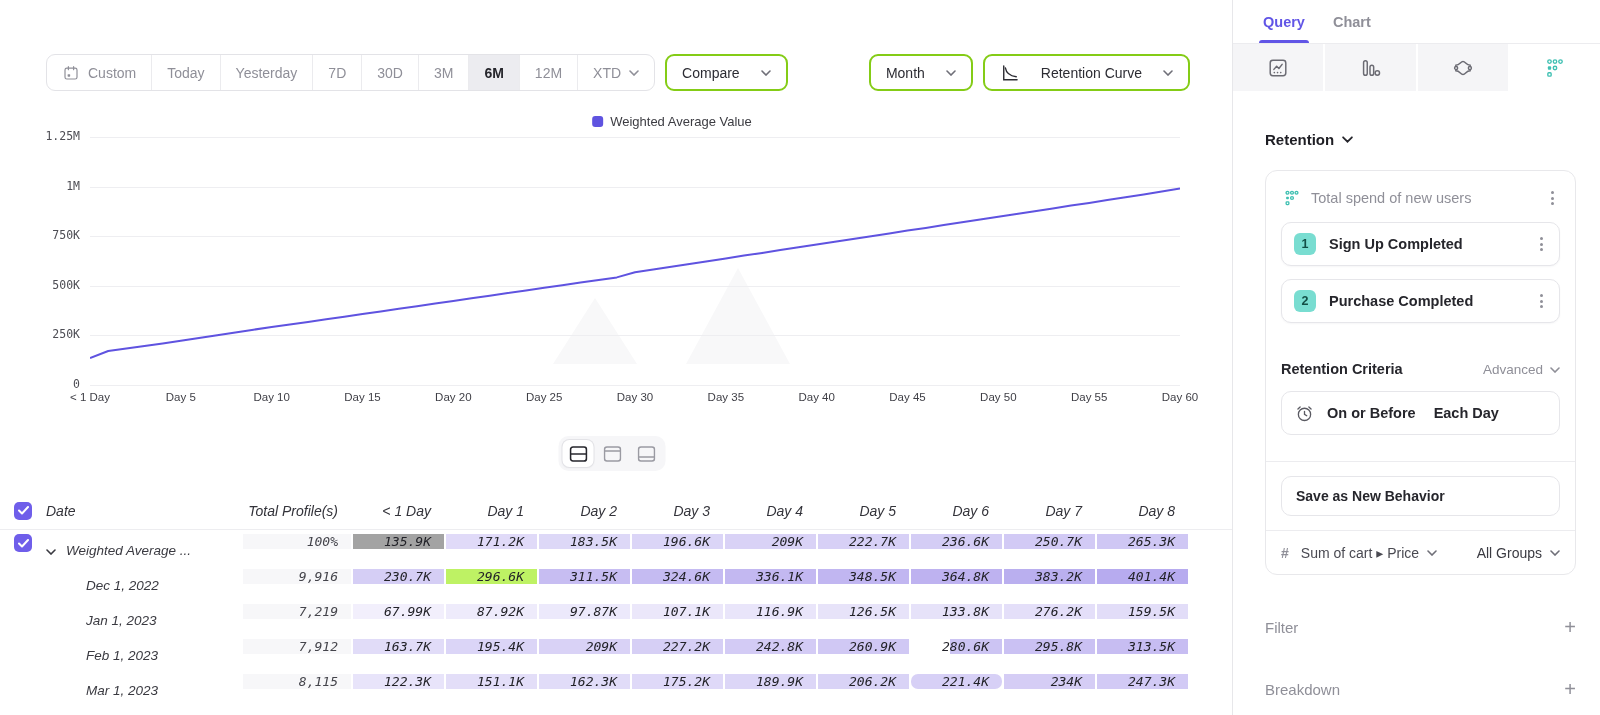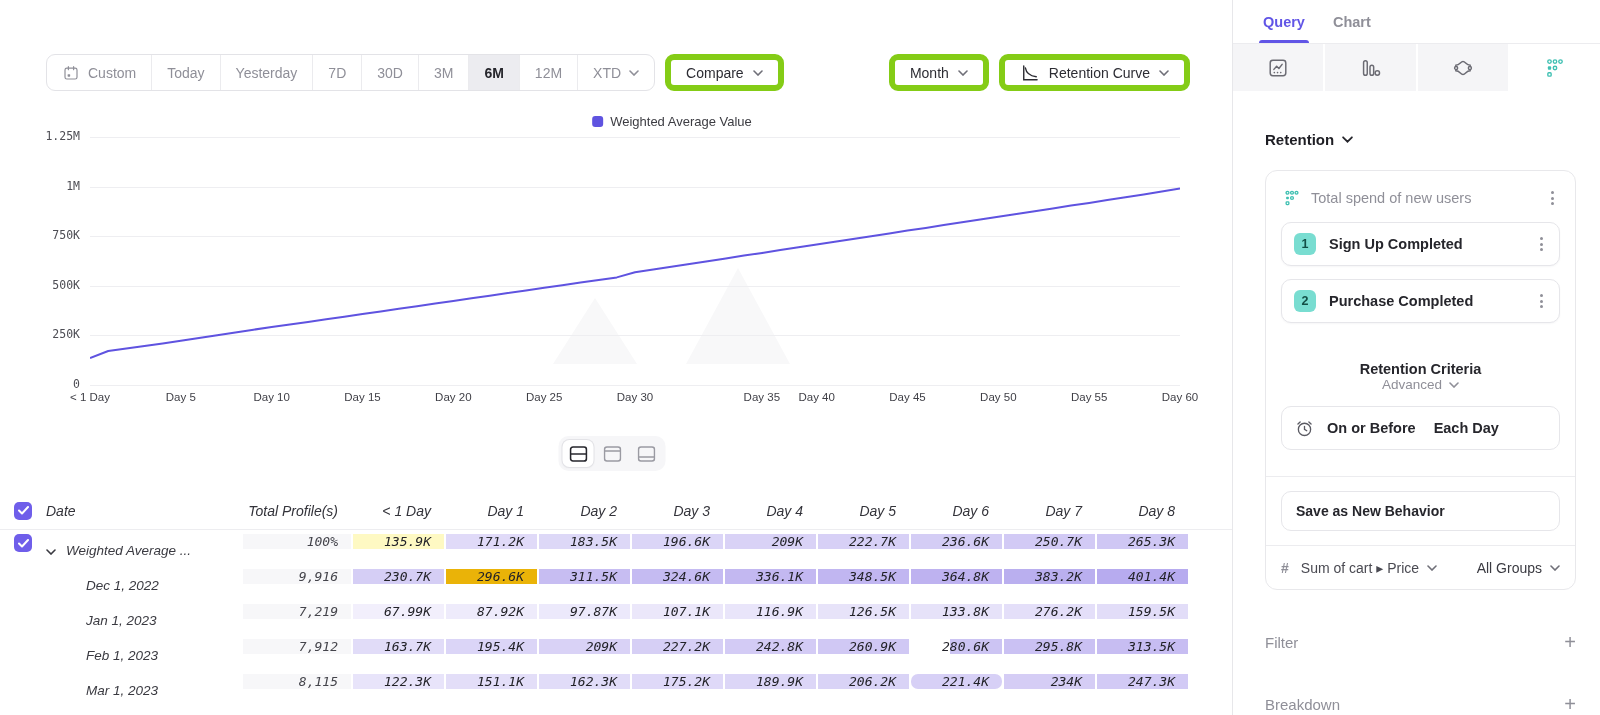--- a/index.html
+++ b/index.html
@@ -11,22 +11,22 @@
   .main { position:absolute; left:0; top:0; width:1232px; height:715px; overflow:hidden; }
 
   .toolbar { position:absolute; left:46px; top:54px; width:1144px; height:37px;
              display:flex; align-items:center; }
   .seg { display:flex; align-items:stretch; height:37px; border:1px solid #e3e3e7;
          border-radius:9px; overflow:hidden; background:#fff; }
   .seg-item { display:flex; align-items:center; gap:8px; padding:0 15px; font-size:14px;
               color:#8f8f98; border-right:1px solid #ebebee; cursor:pointer; white-space:nowrap; }
   .seg-item:last-child { border-right:none; }
   .seg-item.active { background:#ececf0; color:#26262c; font-weight:600; }
-  .btn { display:inline-flex; align-items:center; gap:9px; height:37px; padding:0 15px;
-         border:6px solid #84cc16; border-radius:9px; background:#fff; font-size:14px;
+  .btn { display:inline-flex; align-items:center; gap:21px; height:37px; padding:0 15px;
+         border:2px solid #84cc16; border-radius:9px; background:#fff; font-size:14px;
          color:#2c2c33; font-weight:500; cursor:pointer; white-space:nowrap;text-align:right; }
   .btn.compare { margin-left:10px; }
   .toolbar-right { margin-left:auto; display:flex; gap:10px; }
   .chev { display:inline-block; }
   svg.icon { display:block; }
 
   
   .legend { position:absolute; left:672px; top:114px; transform:translateX(-50%);
             display:flex; align-items:center; gap:7px; font-size:13px; color:#3c3c42; white-space:nowrap; }
   .legend-swatch { width:11px; height:11px; border-radius:3px; background:#5f53e0; }
@@ -82,21 +82,21 @@
   .qcard-head { display:flex; align-items:center; gap:10px; padding:2px 2px 0; }
   .qcard-title { font-size:14.5px; color:#8f8f98; flex:1; }
   .kebab { display:flex; flex-direction:column; gap:2.5px; padding:4px; cursor:pointer; }
   .kebab i { width:3px; height:3px; border-radius:50%; background:#8f8f98; }
   .step { display:flex; align-items:center; gap:13px; height:44px; border:1px solid #e6e6ea;
           border-radius:10px; padding:0 12px; margin-top:13px; background:#fff;
           box-shadow:0 1px 2px rgba(20,20,40,.04); cursor:pointer; }
   .step-badge { width:22px; height:22px; border-radius:6px; background:#79ddd1; color:#134f46;
                 font-size:12.5px; font-weight:700; display:flex; align-items:center; justify-content:center; }
   .step-label { flex:1; font-size:14.5px; font-weight:600; color:#26262c; }
-  .criteria-head { margin-top:38px; display:flex; align-items:center;flex-direction:column; }
+  .criteria-head { margin-top:38px; display:flex; align-items:flex-end; }
   .criteria-title { font-size:14.5px; font-weight:700; color:#26262c; flex:1; }
   .advanced { display:flex; align-items:center; gap:7px; font-size:13.5px; color:#8f8f98; cursor:pointer; }
   .oob { display:flex; align-items:center; gap:12px; height:44px; border:1px solid #e6e6ea;
          border-radius:10px; padding:0 12px; margin-top:14px; cursor:pointer; }
   .oob-label { font-size:14.5px; font-weight:600; color:#26262c; }
   .oob-each { font-size:14.5px; font-weight:600; color:#26262c; margin-left:6px; }
   .hr { height:1px; background:#ececef; margin:26px -15px 0; }
   .save-btn { margin-top:14px; border:1px solid #e6e6ea; border-radius:10px; height:40px;
               display:flex; align-items:center; padding:0 14px; font-size:14px; font-weight:600;
               color:#26262c; cursor:pointer; }
@@ -206,21 +206,21 @@
         <polyline points="0.0,221.0 18.2,214.0 36.3,211.6 54.5,209.0 72.7,206.5 90.8,203.8 109.0,201.1 127.2,198.3 145.3,195.4 163.5,192.7 181.7,190.1 199.8,187.5 218.0,184.9 236.2,182.3 254.3,179.7 272.5,177.0 290.7,174.4 308.8,171.8 327.0,169.2 345.2,166.6 363.3,163.9 381.5,161.3 399.7,158.7 417.8,156.1 436.0,153.5 454.2,150.8 472.3,148.2 490.5,145.6 508.7,143.0 526.8,140.4 545.0,135.3 563.2,132.5 581.3,129.8 599.5,127.0 617.7,124.2 635.8,121.4 654.0,118.6 672.2,115.9 690.3,113.1 708.5,110.3 726.7,107.5 744.8,104.8 763.0,102.0 781.2,99.2 799.3,96.4 817.5,93.6 835.7,90.9 853.8,88.1 872.0,85.3 890.2,82.5 908.3,79.8 926.5,77.0 944.7,74.2 962.8,71.4 981.0,68.6 999.2,65.9 1017.3,63.1 1035.5,60.3 1053.7,57.5 1071.8,54.6 1090.0,51.4" fill="none" stroke="#5f53e0" stroke-width="2" stroke-linejoin="round"></polyline>
       </svg>
     <div id="xticks-layer">
         <div class="xtick" style="left: 90px;">&lt; 1 Day</div>
         <div class="xtick" style="left: 180.833px;">Day 5</div>
         <div class="xtick" style="left: 271.667px;">Day 10</div>
         <div class="xtick" style="left: 362.5px;">Day 15</div>
         <div class="xtick" style="left: 453.333px;">Day 20</div>
         <div class="xtick" style="left: 544.167px;">Day 25</div>
         <div class="xtick" style="left: 635px;">Day 30</div>
-        <div class="xtick" style="left: 725.833px; margin-left: 36px;">Day 35</div>
+        <div class="xtick" style="left: 725.833px;">Day 35</div>
         <div class="xtick" style="left: 816.667px;">Day 40</div>
         <div class="xtick" style="left: 907.5px;">Day 45</div>
         <div class="xtick" style="left: 998.333px;">Day 50</div>
         <div class="xtick" style="left: 1089.17px;">Day 55</div>
         <div class="xtick" style="left: 1180px;">Day 60</div>
       </div>
 
     <div class="switcher">
       <div class="sw-btn active">
         <svg class="icon" width="18" height="16" viewBox="0 0 18 16">
@@ -275,21 +275,21 @@
           <div class="date-cell">
             <span><svg width="10" height="6" viewBox="0 0 10 6">
                 <path d="M1 1l4 4 4-4" fill="none" stroke="#3a3a41" stroke-width="1.6" stroke-linecap="round"></path>
               </svg></span>
             <div>Weighted Average ...</div>
           </div>
           <div>
             <div class="cellwrap total-cell">100%</div>
           </div>
           <div>
-            <div class="cellwrap" style="background: #fef9c3; padding-left: 10px;">135.9K</div>
+            <div class="cellwrap" style="background: #a3a3a3; padding-left: 10px;">135.9K</div>
           </div>
           <div>
             <div class="cellwrap" style="background: rgb(224, 218, 248);">171.2K</div>
           </div>
           <div>
             <div class="cellwrap" style="background: rgb(221, 216, 247);">183.5K</div>
           </div>
           <div>
             <div class="cellwrap" style="background: rgb(219, 213, 247);">196.6K</div>
           </div>
@@ -317,21 +317,21 @@
           <div class="date-cell">
             <div class="indent" style="padding-left: 40px;">Dec 1, 2022</div>
           </div>
           <div>
             <div class="cellwrap total-cell">9,916</div>
           </div>
           <div>
             <div class="cellwrap" style="background: rgb(213, 206, 245);">230.7K</div>
           </div>
           <div>
-            <div class="cellwrap" style="background: #eab308;">296.6K</div>
+            <div class="cellwrap" style="background: #bef264;">296.6K</div>
           </div>
           <div>
             <div class="cellwrap" style="background: rgb(199, 189, 242);">311.5K</div>
           </div>
           <div>
             <div class="cellwrap" style="background: rgb(197, 187, 242);">324.6K</div>
           </div>
           <div>
             <div class="cellwrap" style="background: rgb(195, 184, 241);">336.1K</div>
           </div>

